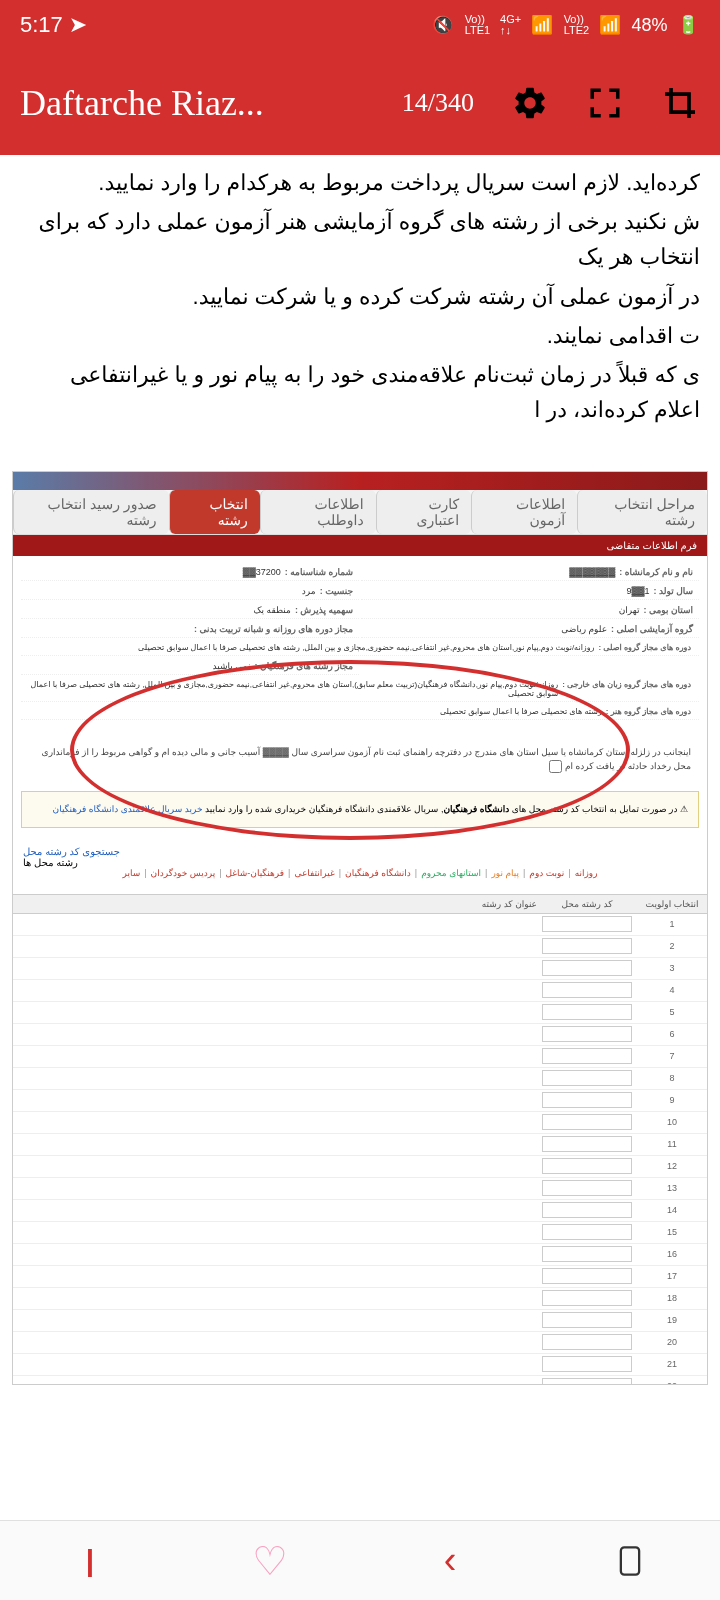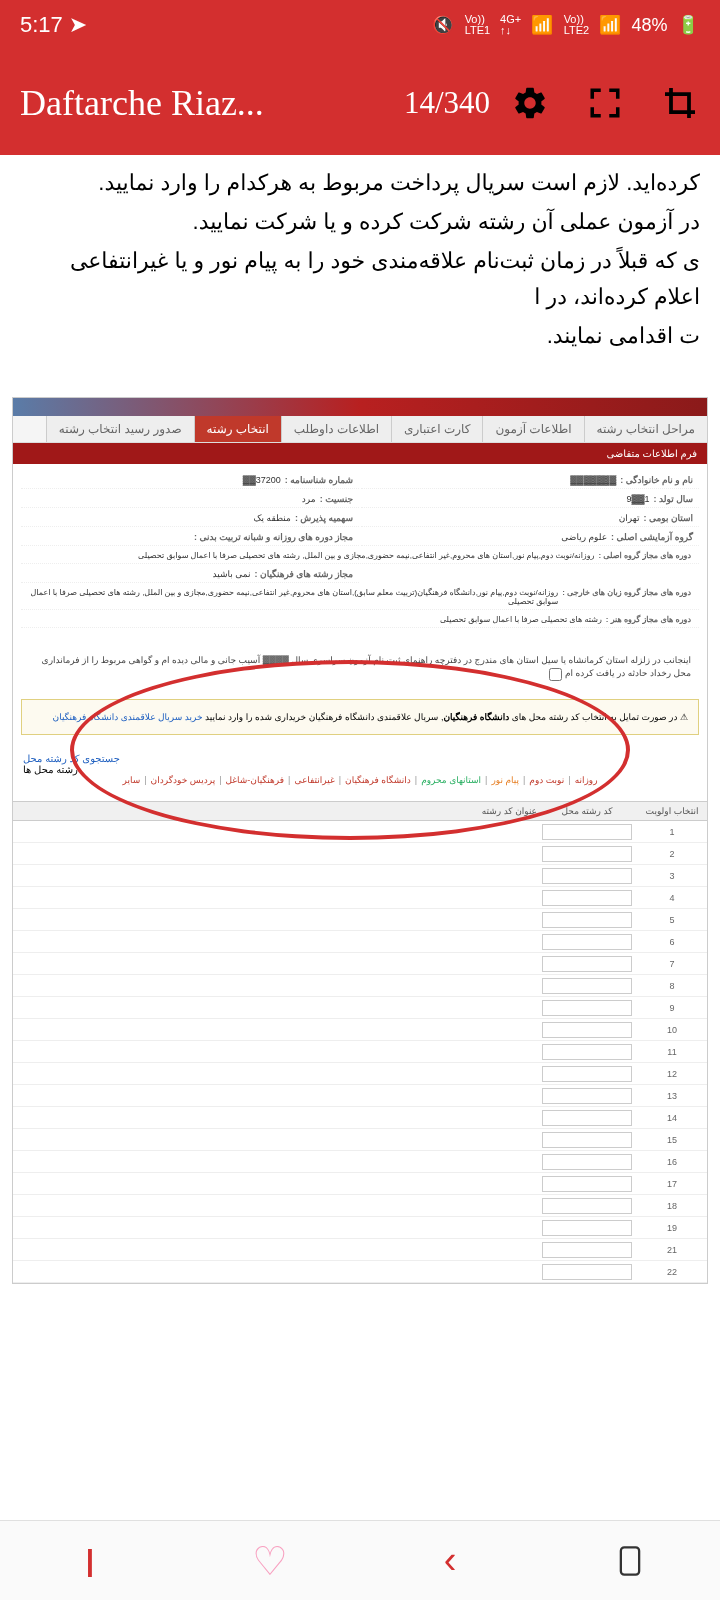--- a/index.html
+++ b/index.html
@@ -23,31 +23,31 @@
     }
     .status-left { display: flex; align-items: center; gap: 6px; }
     .status-right { display: flex; align-items: center; gap: 10px; font-size: 18px; }
     .app-header {
       background: #d32f2f;
       color: #fff;
       height: 105px;
       display: flex;
       align-items: center;
       padding: 0 20px;
-      gap: 20px;
+      gap: 36px;
     }
     .app-title {
       font-family: 'Comic Sans MS', cursive;
       font-size: 36px;
       flex: 1;
       white-space: nowrap;
       overflow: hidden;
       text-overflow: ellipsis;
     }
-    .page-counter { font-size: 31px; font-family: 'Comic Sans MS', cursive; }
+    .page-counter { font-size: 26px; font-family: 'Comic Sans MS', cursive; }
     .header-icons { display: flex; gap: 35px; align-items: center; }
     .icon-btn { width: 40px; height: 40px; display: flex; align-items: center; justify-content: center; }
     .content-text {
       padding: 10px 20px 20px 20px;
       direction: rtl;
       text-align: right;
       font-size: 22px;
       line-height: 1.6;
       color: #000;
     }
@@ -64,25 +64,26 @@
       background: linear-gradient(to left, #8b1a1a, #b82020, #5a7ca8);
     }
     .breadcrumb {
       background: #f5f5f5;
       display: flex;
       direction: rtl;
       border-bottom: 1px solid #ddd;
     }
     .breadcrumb-item {
       padding: 6px 12px;
-      font-size: 12px;
+      font-size: 14px;
       color: #666;
       position: relative;
       background: #eee;
       border-left: 1px solid #ccc;
+      border-radius: 6px;
     }
     .breadcrumb-item.active { background: #c0392b; color: #fff; }
     .form-section-header {
       background: #a01818;
       color: #fff;
       padding: 5px 10px;
       font-size: 10px;
       text-align: right;
     }
     .info-grid {
@@ -218,40 +219,41 @@
     <div class="icon-btn">
       <svg width="36" height="36" viewBox="0 0 24 24" fill="none" stroke="#000" stroke-width="2.5">
           <path d="M6 2v16h16M2 6h16v16"></path>
         </svg>
     </div>
   </div>
 </div>
 
 <div class="content-text">
   <p>  کرده‌اید. لازم است سریال پرداخت مربوط به هرکدام را وارد نمایید.</p>
+  <p>ش نکنید برخی از رشته های گروه آزمایشی هنر آزمون عملی دارد که برای انتخاب هر یک</p>
   <p>در آزمون عملی آن رشته شرکت کرده و یا شرکت نمایید.</p>
+  <p>ت اقدامی نمایند.</p>
   <p>ی که قبلاً در زمان ثبت‌نام علاقه‌مندی خود را به پیام نور و یا غیرانتفاعی اعلام کرده‌اند، در ا</p>
-  <p>ت اقدامی نمایند.</p>
 </div>
 
 <div class="form-container">
   <div class="form-top-banner"></div>
   <div class="breadcrumb">
     <div class="breadcrumb-item">مراحل انتخاب رشته</div>
     <div class="breadcrumb-item">اطلاعات آزمون</div>
     <div class="breadcrumb-item">کارت اعتباری</div>
     <div class="breadcrumb-item">اطلاعات داوطلب</div>
     <div class="breadcrumb-item active">انتخاب رشته</div>
     <div class="breadcrumb-item">صدور رسید انتخاب رشته</div>
   </div>
   <div class="form-section-header">فرم اطلاعات متقاضی</div>
 
   <div class="info-grid">
     <div class="info-row">
-        <span class="info-label">نام و نام خانوادگی :</span>
+        <span class="info-label">نام و نام کرمانشاه :</span>
         <span class="info-value">▓▓▓▓▓▓▓</span>
       </div>
     <div class="info-row">
         <span class="info-label">شماره شناسنامه :</span>
         <span class="info-value">37200▓▓</span>
       </div>
     <div class="info-row">
         <span class="info-label">سال تولد :</span>
         <span class="info-value">1▓▓9</span>
       </div>
@@ -422,20 +424,25 @@
         <div class="choice-num">18</div>
     <input class="choice-input" style="">
     <div style="flex:1"></div>
       </div>
       <div class="choice-row">
         <div class="choice-num">19</div>
     <input class="choice-input" style="">
     <div style="flex:1"></div>
       </div>
       <div class="choice-row">
+        <div class="choice-num">20</div>
+    <input class="choice-input" style="">
+    <div style="flex:1"></div>
+      </div>
+      <div class="choice-row">
         <div class="choice-num">21</div>
     <input class="choice-input" style="">
     <div style="flex:1"></div>
       </div>
       <div class="choice-row">
         <div class="choice-num">22</div>
     <input class="choice-input" style="">
     <div style="flex:1"></div>
       </div>
     </div>

